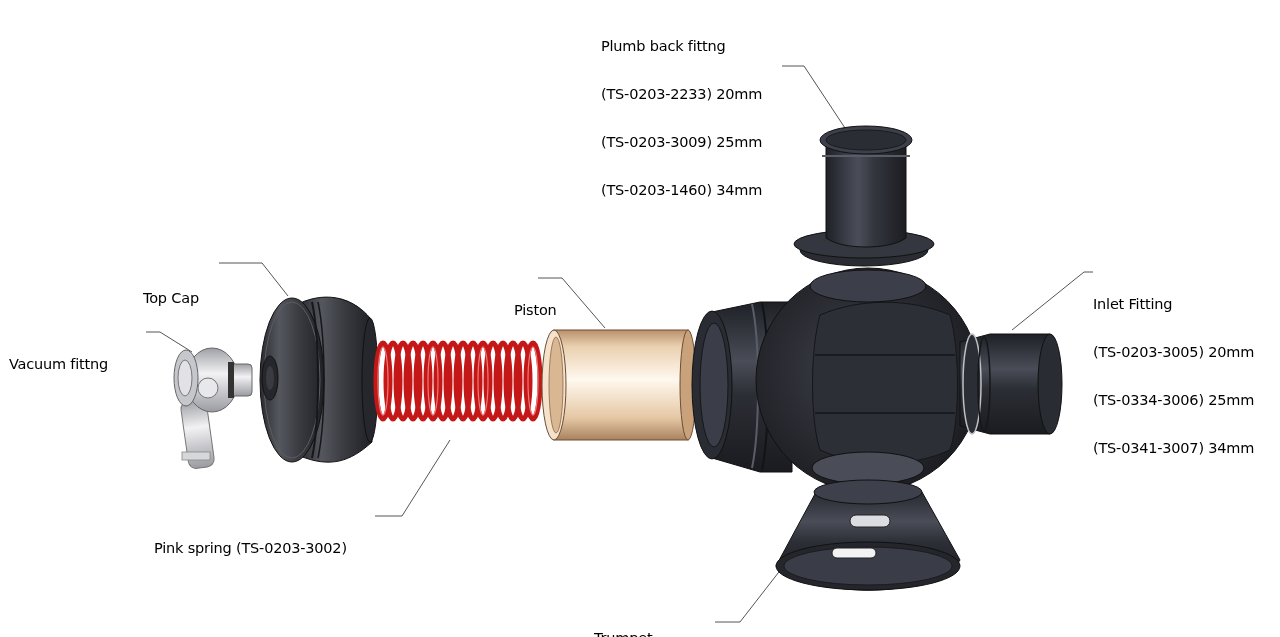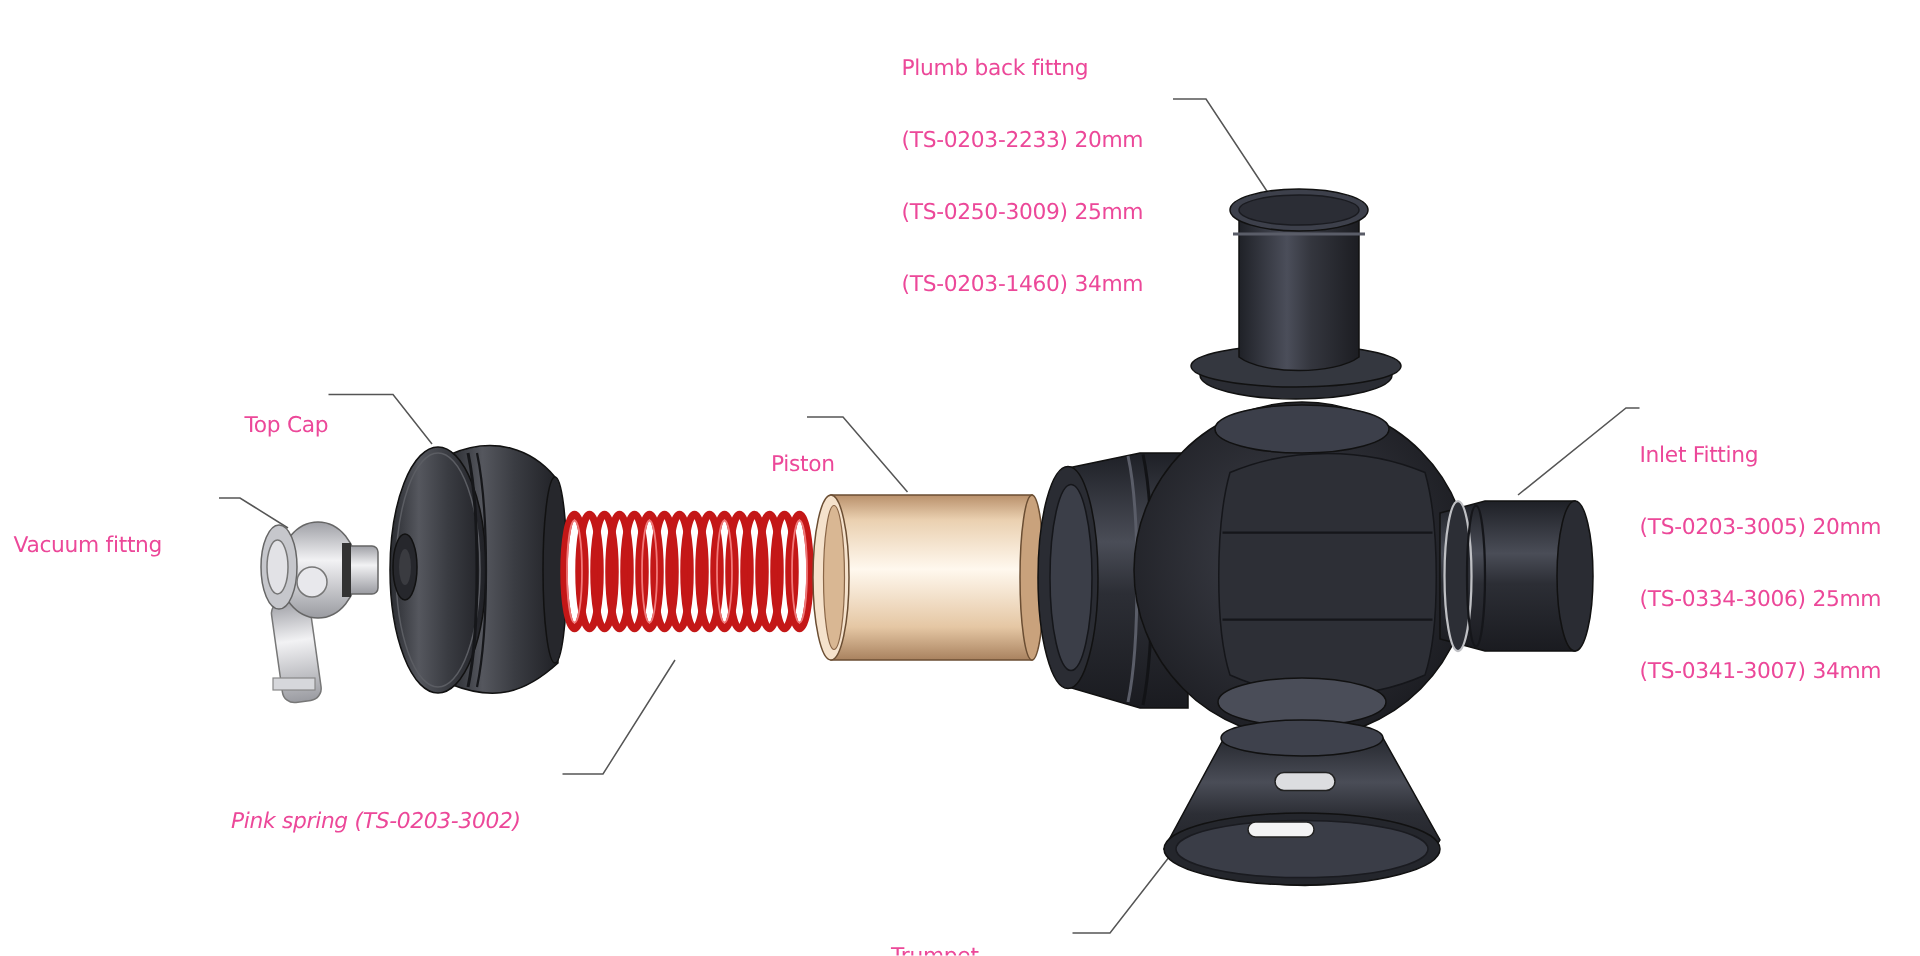--- a/index.html
+++ b/index.html
@@ -1,19 +1,19 @@
 <!DOCTYPE html>
 <html><head>
 <meta charset="utf-8">
 <style>
   html, body { margin:0; padding:0; background:#ffffff; }
   body { width:1280px; height:637px; position:relative; overflow:hidden;
          font-family:"DejaVu Sans", sans-serif; }
   #art { position:absolute; left:0; top:0; }
-  .lbl { position:absolute; color:#ec4899; font-size:14.5px; line-height:16px;
+  .lbl { position:absolute; color:#000000; font-size:14.5px; line-height:16px;
          white-space:pre; letter-spacing:-0.2px; }
   .lbl div { margin:0; }
 </style>
 </head>
 <body>
 
 <svg id="art" width="1280" height="637" viewBox="0 0 1280 637" xmlns="http://www.w3.org/2000/svg">
   <defs>
     <linearGradient id="gDarkV" x1="0" y1="0" x2="0" y2="1">
       <stop offset="0" stop-color="#1e2026"></stop>
@@ -153,43 +153,43 @@
     <ellipse cx="868" cy="566" rx="92" ry="24" fill="#24262c" stroke="#111"></ellipse>
     <ellipse cx="868" cy="566" rx="84" ry="19" fill="#3a3d47" stroke="#1a1b20"></ellipse>
     <rect x="850" y="515" width="40" height="12" rx="6" fill="#dcdde0" stroke="#222"></rect>
     <rect x="832" y="548" width="44" height="10" rx="5" fill="#f3f3f4" stroke="#222"></rect>
   </g>
 </svg>
 
 <div class="lbl" style="left:601px; top:6px;">
   <div>Plumb back fittng</div>
   <div>(TS-0203-2233) 20mm</div>
-  <div>(TS-0250-3009) 25mm</div>
+  <div>(TS-0203-3009) 25mm</div>
   <div>(TS-0203-1460) 34mm</div>
 </div>
 
 <div class="lbl" style="left:1093px; top:264px;">
   <div>Inlet Fitting</div>
   <div>(TS-0203-3005) 20mm</div>
   <div>(TS-0334-3006) 25mm</div>
   <div>(TS-0341-3007) 34mm</div>
 </div>
 
-<div class="lbl" style="left:143px; top:244px;margin-left:20px;">
+<div class="lbl" style="left:143px; top:258px;">
   <div>Top Cap</div>
 </div>
 
 <div class="lbl" style="left:9px; top:324px;">
   <div>Vacuum fittng</div>
 </div>
 
 <div class="lbl" style="left:514px; top:270px;">
   <div>Piston</div>
 </div>
 
-<div class="lbl" style="left:154px; top:508px;font-style:italic;">
+<div class="lbl" style="left:154px; top:508px;">
   <div>Pink spring (TS-0203-3002)</div>
 </div>
 
 <div class="lbl" style="left:594px; top:598px;">
   <div>Trumpet</div>
   
 </div>
 
 </body></html>

